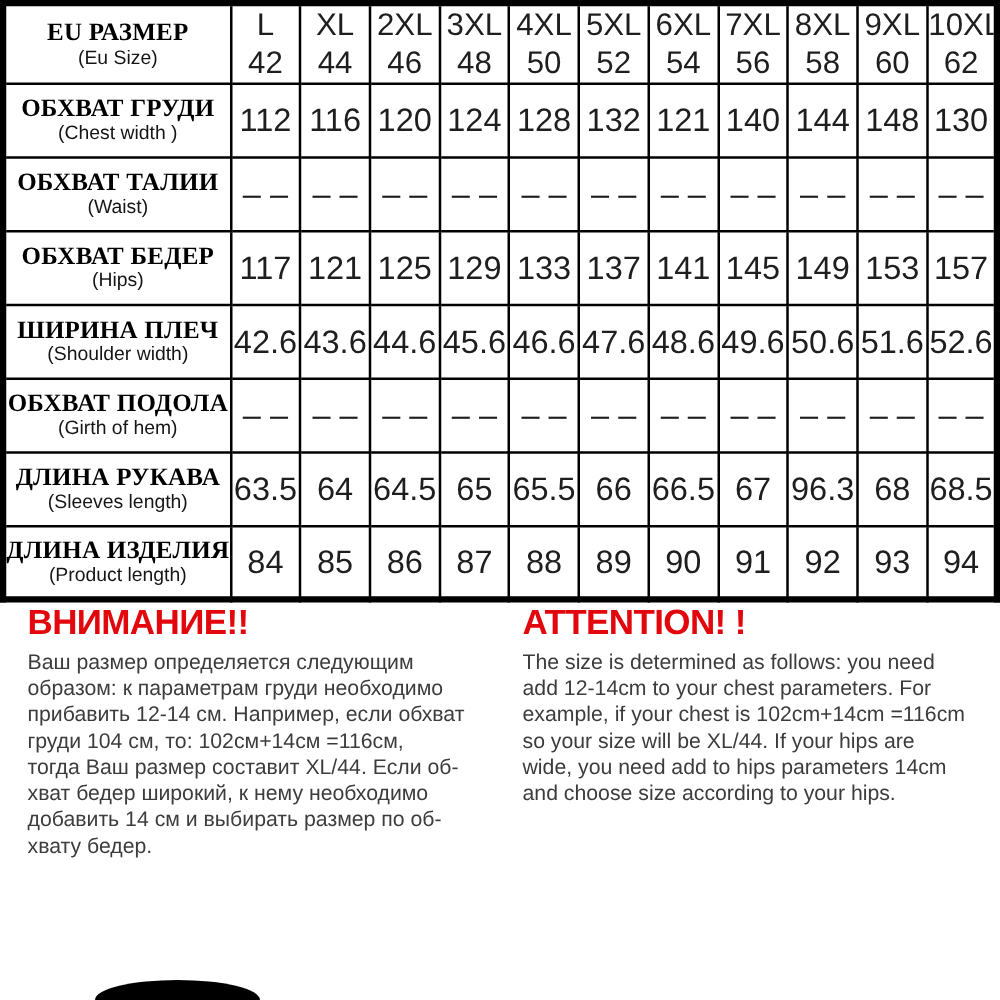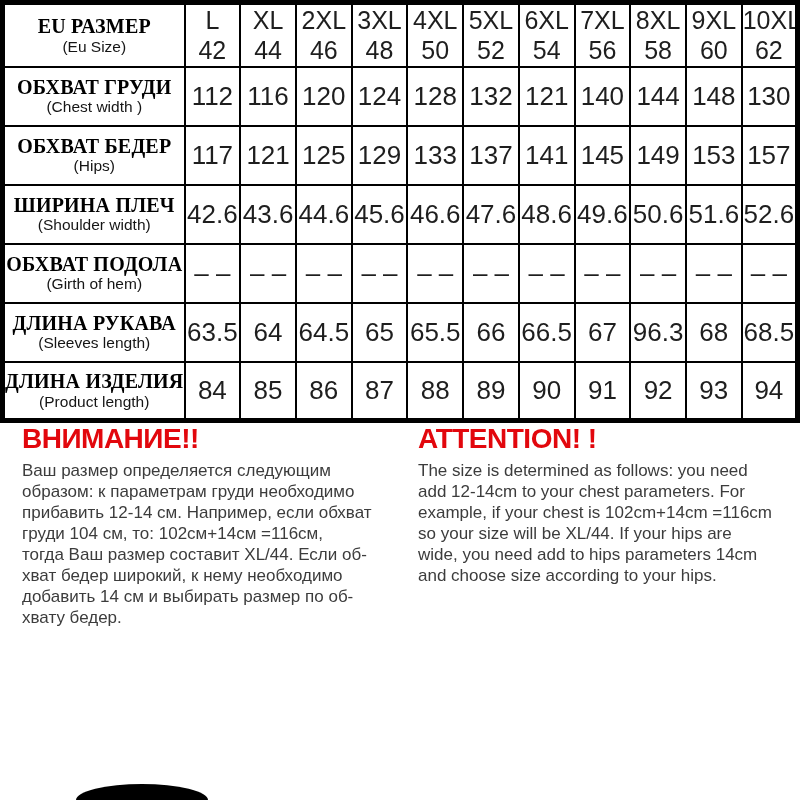--- a/index.html
+++ b/index.html
@@ -135,20 +135,37 @@
       <td class="val">124</td>
       <td class="val">128</td>
       <td class="val">132</td>
       <td class="val">121</td>
       <td class="val">140</td>
       <td class="val">144</td>
       <td class="val">148</td>
       <td class="val">130</td>
     </tr>
 
+    <tr class="r">
+      <td class="lbl">
+        <div class="lru">ОБХВАТ ТАЛИИ</div>
+        <div class="len">(Waist)</div>
+      </td>
+      <td class="val">– –</td>
+      <td class="val">– –</td>
+      <td class="val">– –</td>
+      <td class="val">– –</td>
+      <td class="val">– –</td>
+      <td class="val">– –</td>
+      <td class="val">– –</td>
+      <td class="val">– –</td>
+      <td class="val">– –</td>
+      <td class="val">– –</td>
+      <td class="val">– –</td>
+    </tr>
 
     <tr class="r">
       <td class="lbl">
         <div class="lru">ОБХВАТ БЕДЕР</div>
         <div class="len">(Hips)</div>
       </td>
       <td class="val">117</td>
       <td class="val">121</td>
       <td class="val">125</td>
       <td class="val">129</td>

